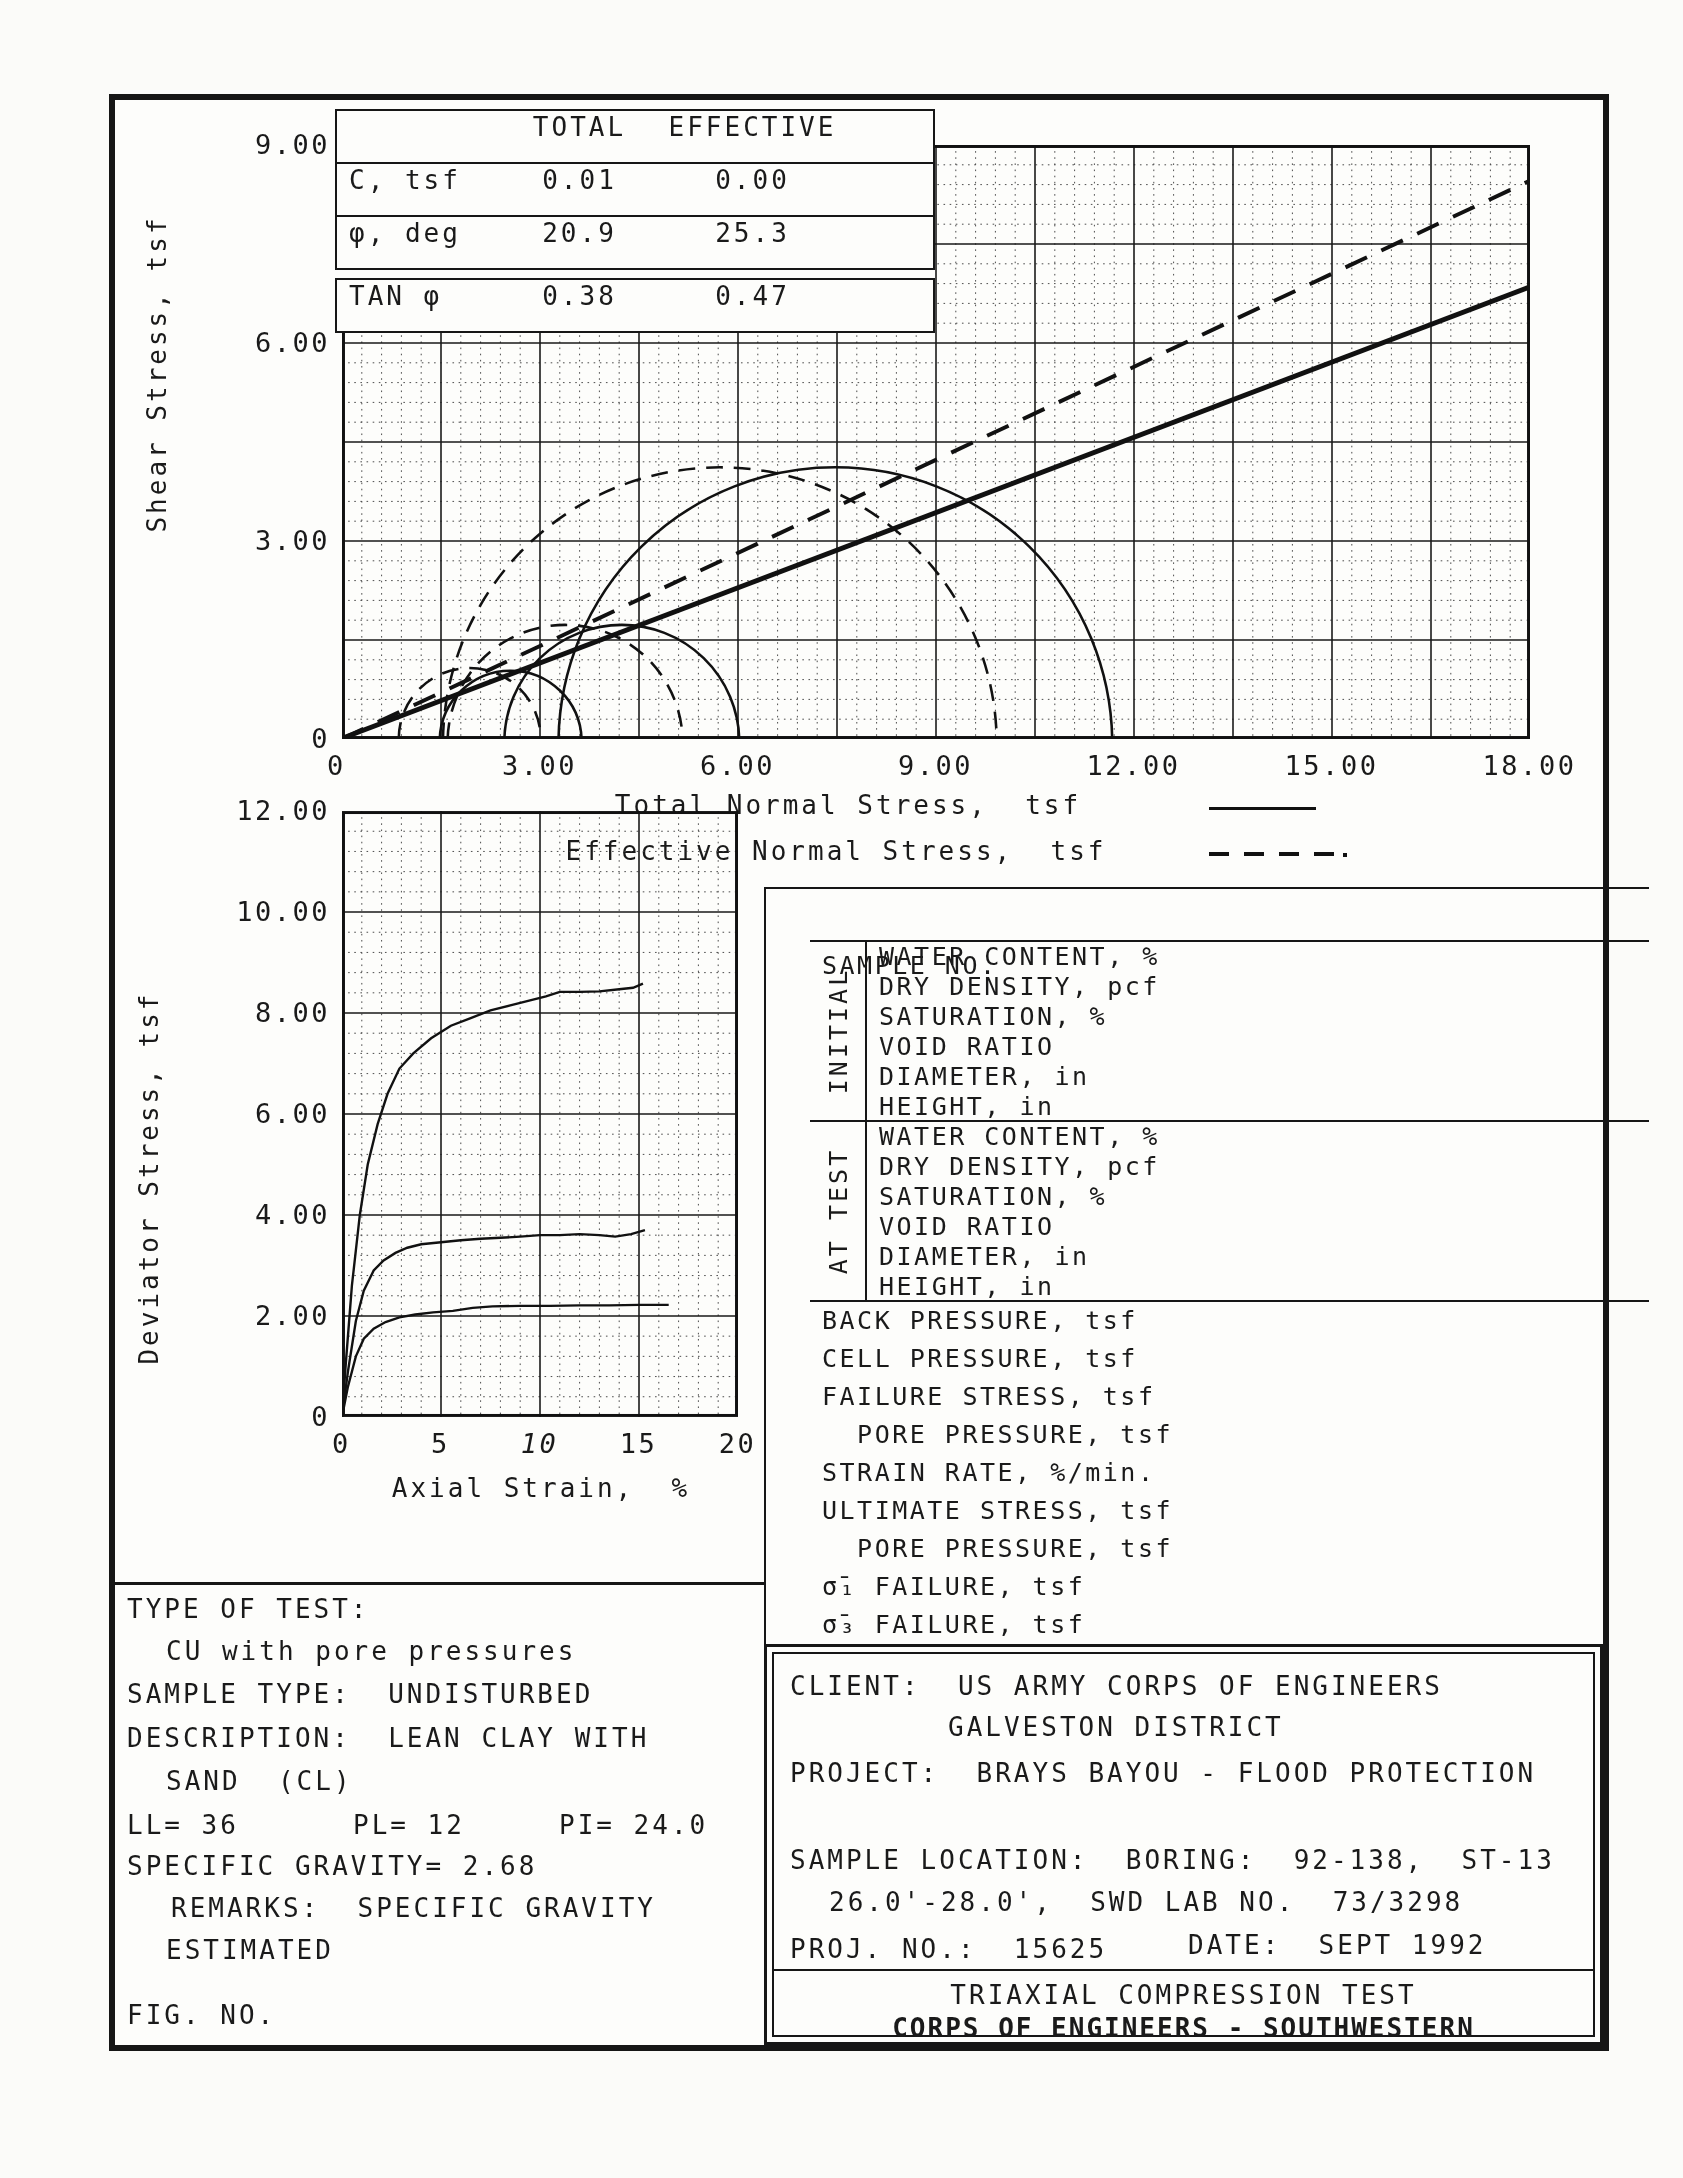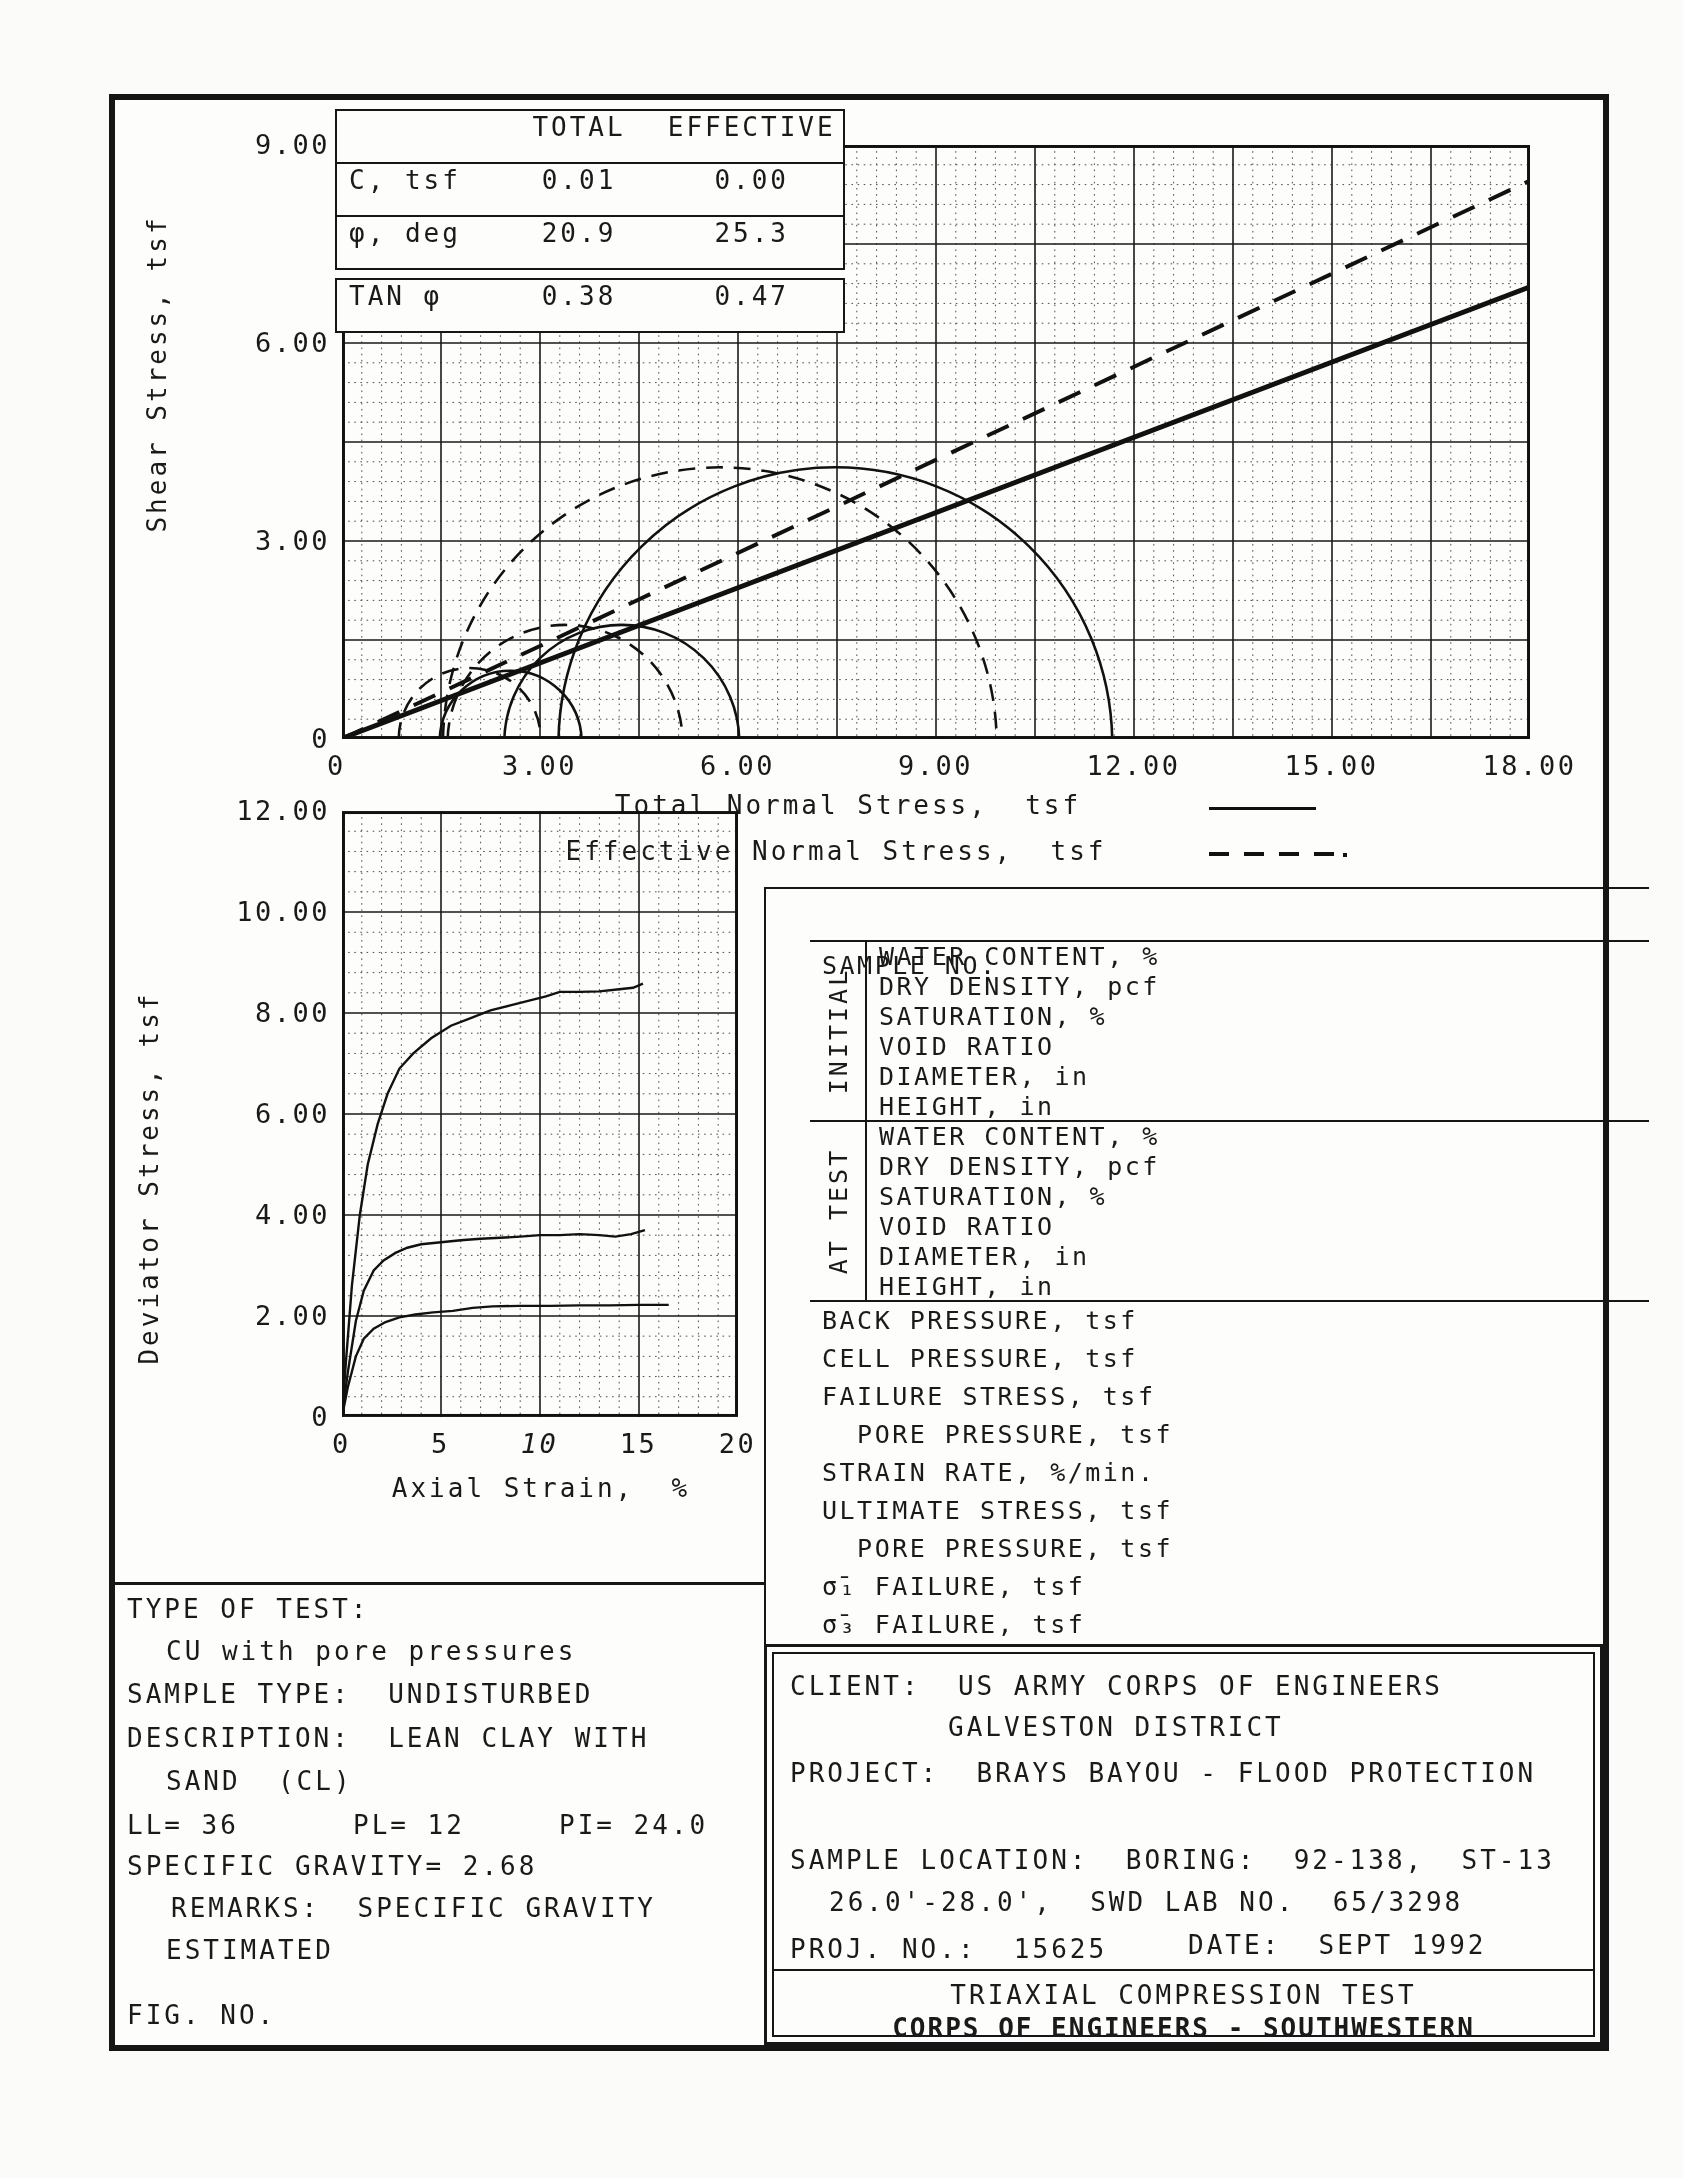--- a/index.html
+++ b/index.html
@@ -154,21 +154,21 @@
         <path class="csolid" d="M 218.7 600 A 279.7 279.7 0 0 1 778.0 600"></path>
         <path class="cdash" d="M 57.3 600 A 71.7 71.7 0 0 1 200.7 600"></path>
         <path class="cdash" d="M 106.7 600 A 118.7 118.7 0 0 1 344.0 600"></path>
         <path class="cdash" d="M 102.0 600 A 279.7 279.7 0 0 1 661.3 600"></path>
         <line class="envsolid" x1="0" y1="599.3" x2="1200" y2="143.3"></line>
         <line class="envdash" x1="0" y1="600.0" x2="1200" y2="36.0"></line>
         <rect class="cborder" x="1.5" y="1.5" width="1197" height="597"></rect>
       </svg>
 
     
-    <div class="abs ptable" style="left:-7px;top:-36px;width:510px;">
+    <div class="abs ptable" style="left:-7px;top:-36px;width:600px;">
       <div class="pbox">
         <div class="prow">
           <span class="pc0 txt"></span>
           <span class="pc1 txt">TOTAL</span>
           <span class="pc2 txt">EFFECTIVE</span>
         </div>
         <div class="prow">
           <span class="pc0 txt">C, tsf</span>
           <span class="pc1 txt">0.01</span>
           <span class="pc2 txt">0.00</span>
@@ -341,21 +341,21 @@
   <div class="abs txt" style="left:12px;top:1792px;margin-left:44px;">REMARKS:  SPECIFIC GRAVITY</div>
   <div class="abs txt" style="left:51px;top:1834px;">ESTIMATED</div>
   <div class="abs txt" style="left:12px;top:1899px;">FIG. NO.</div>
 
   <div class="abs cbox-outer" style="left:649px;top:1544px;width:833px;height:395px;">
     <div class="cbox-inner">
       <div class="abs txt" style="left:16px;top:16px;">CLIENT:  US ARMY CORPS OF ENGINEERS</div>
       <div class="abs txt" style="left:174px;top:57px;">GALVESTON DISTRICT</div>
       <div class="abs txt" style="left:16px;top:103px;">PROJECT:  BRAYS BAYOU - FLOOD PROTECTION</div>
       <div class="abs txt" style="left:16px;top:190px;">SAMPLE LOCATION:  BORING:  92-138,  ST-13</div>
-      <div class="abs txt" style="left:55px;top:232px;">26.0'-28.0',  SWD LAB NO.  65/3298</div>
+      <div class="abs txt" style="left:55px;top:232px;">26.0'-28.0',  SWD LAB NO.  73/3298</div>
       <div class="abs txt" style="left:16px;top:279px;">PROJ. NO.:  15625</div>
       <div class="abs txt" style="left:414px;top:275px;">DATE:  SEPT 1992</div>
       <div class="abs" style="left:0;top:315px;right:0;border-top:2.5px solid #161616;"></div>
       <div class="abs txt ct" style="left:0;top:325px;width:100%;">TRIAXIAL COMPRESSION TEST</div>
       <div class="abs txt ct bold" style="left:0;top:358px;width:100%;letter-spacing:2px;">CORPS OF ENGINEERS - SOUTHWESTERN</div>
     </div>
   </div>
 
 </div>
 

